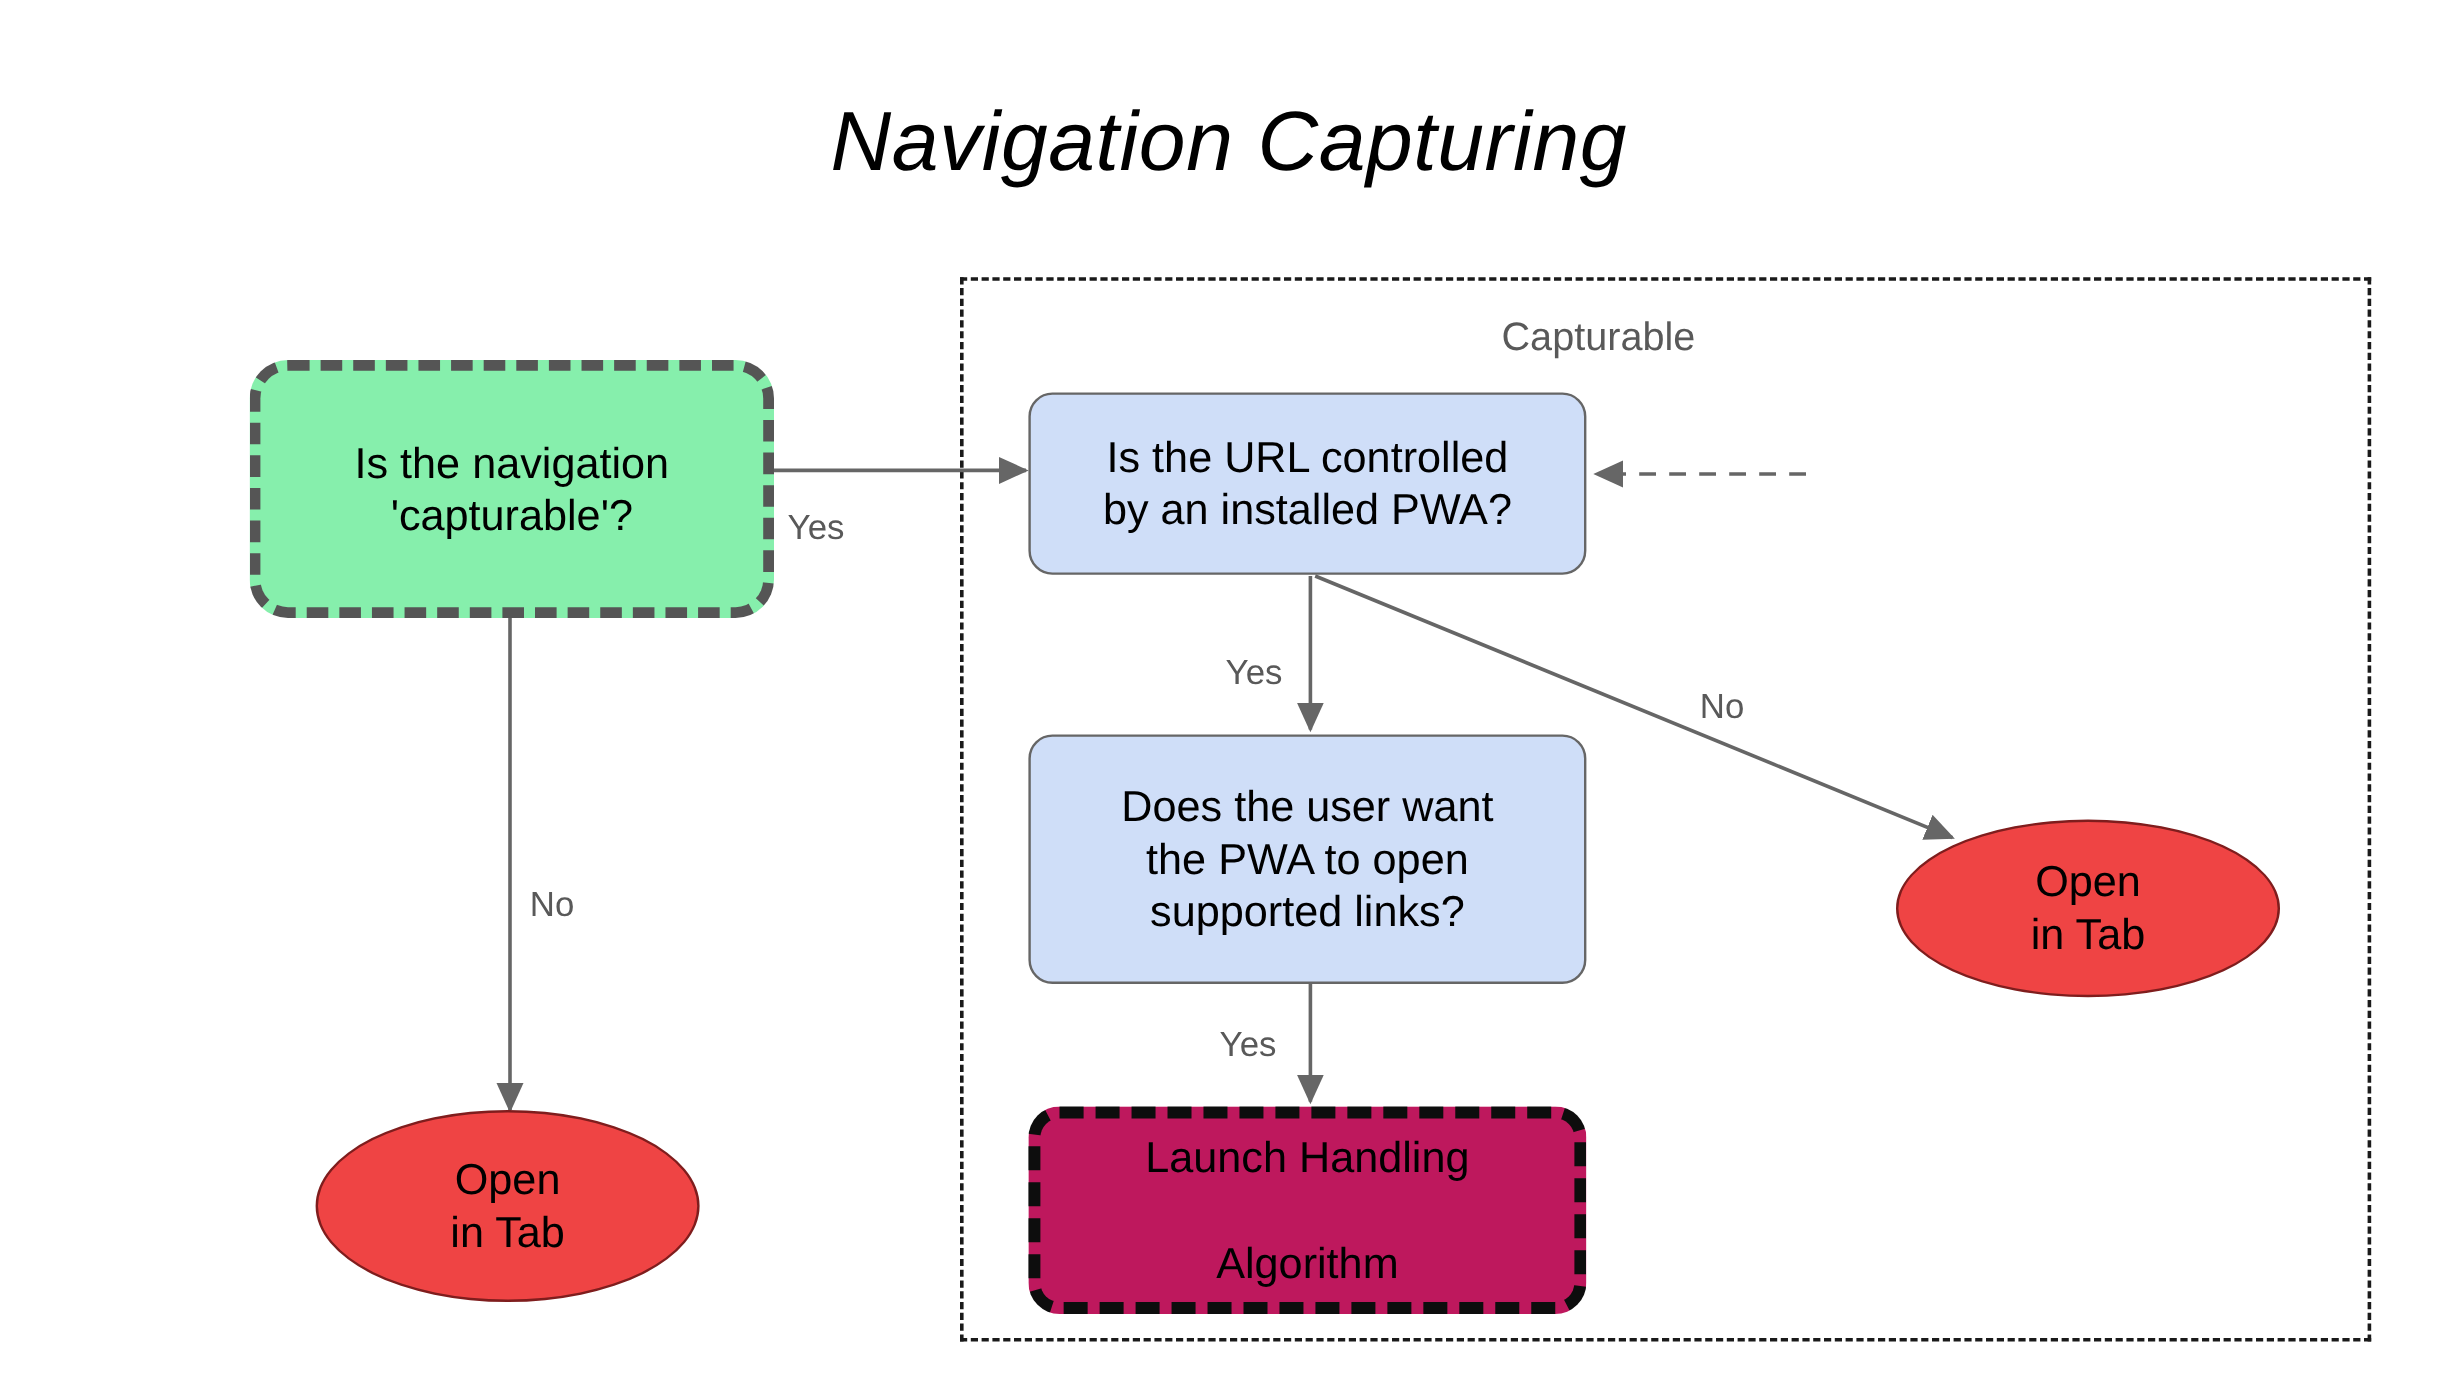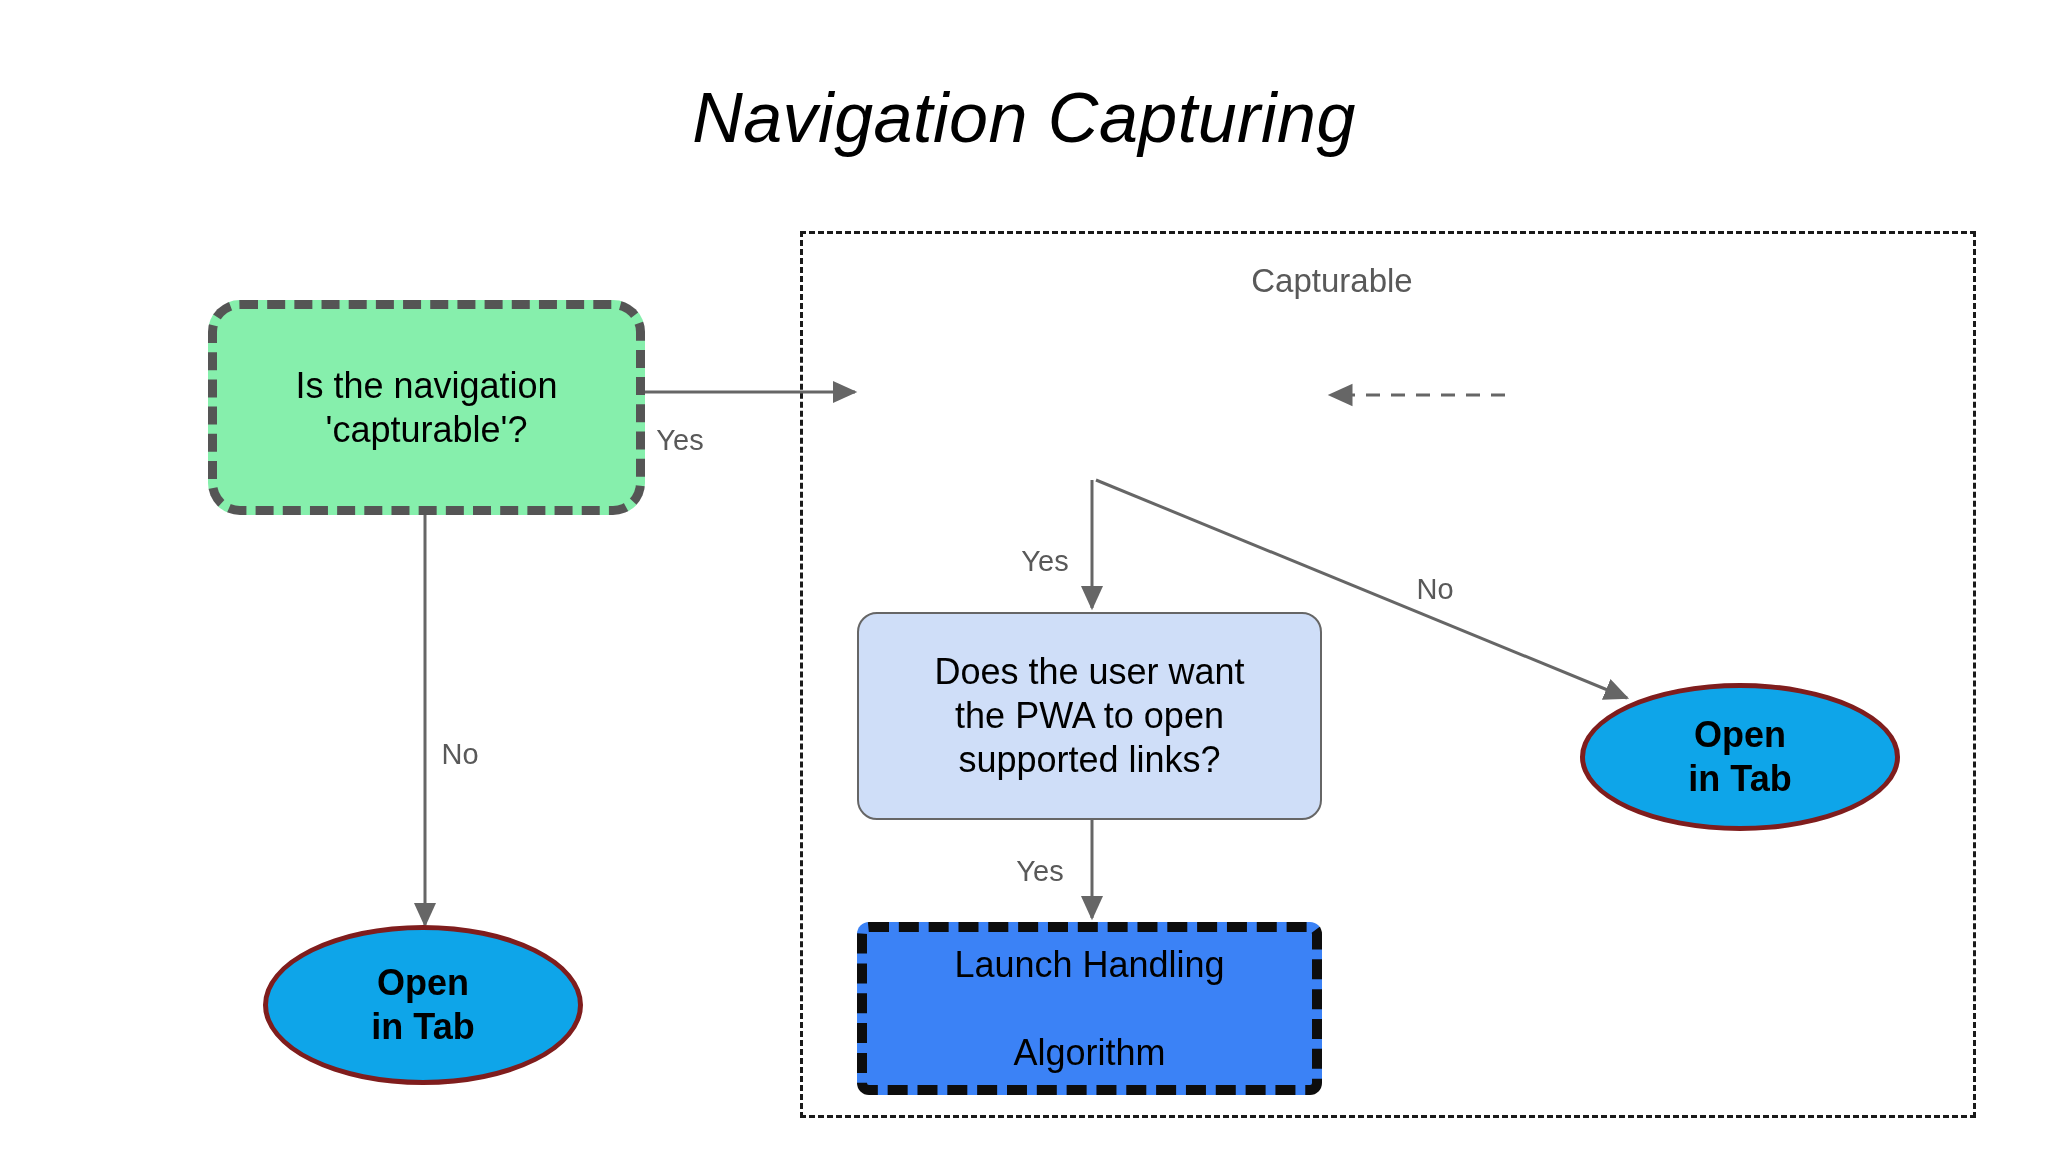--- a/index.html
+++ b/index.html
@@ -79,30 +79,29 @@
     background: #86efac;
     border: 9px dashed #555555;
     border-radius: 32px;
     align-items: center;
   }
   .node-gray {
     background: #eeeeee;
     border: 2px solid #8c8c8c;
   }
   .node-pink-dashed {
-    background: #3b82f6;
+    background: #be185d;
     border: 10px dashed #0d0d0d;
-    border-radius: 12px;
+    border-radius: 26px;
     gap: 44px;
   }
   .node-ellipse {
-    background: #0ea5e9;
-    border: 5px solid #7f1d1d;
+    background: #ef4444;
+    border: 2px solid #7f1d1d;
     border-radius: 50%;
-    font-weight: bold;
   }
 
   .edge-label {
     position: absolute;
     font-size: 29px;
     color: #595959;
     white-space: nowrap;
     text-align: center;
   }
 </style>
@@ -142,20 +141,24 @@
   <div class="node node-blue-dashed" style="left:208px; top:300px; width:437px; height:215px; flex-direction:column;">
     <span>Is the navigation</span>
     <span>'capturable'?</span>
   </div>
 
   <div class="node node-ellipse" style="left:263px; top:925px; width:320px; height:160px; flex-direction:column;">
     <span>Open</span>
     <span>in Tab</span>
   </div>
 
+  <div class="node node-rounded node-blue" style="left:857px; top:327px; width:465px; height:152px; flex-direction:column;">
+    <span>Is the URL controlled</span>
+    <span>by an installed PWA?</span>
+  </div>
 
 
   <div class="node node-rounded node-blue" style="left:857px; top:612px; width:465px; height:208px; flex-direction:column;">
     <span>Does the user want</span>
     <span>the PWA to open</span>
     <span>supported links?</span>
   </div>
 
   <div class="node node-ellipse" style="left:1580px; top:683px; width:320px; height:148px; flex-direction:column;">
     <span>Open</span>

